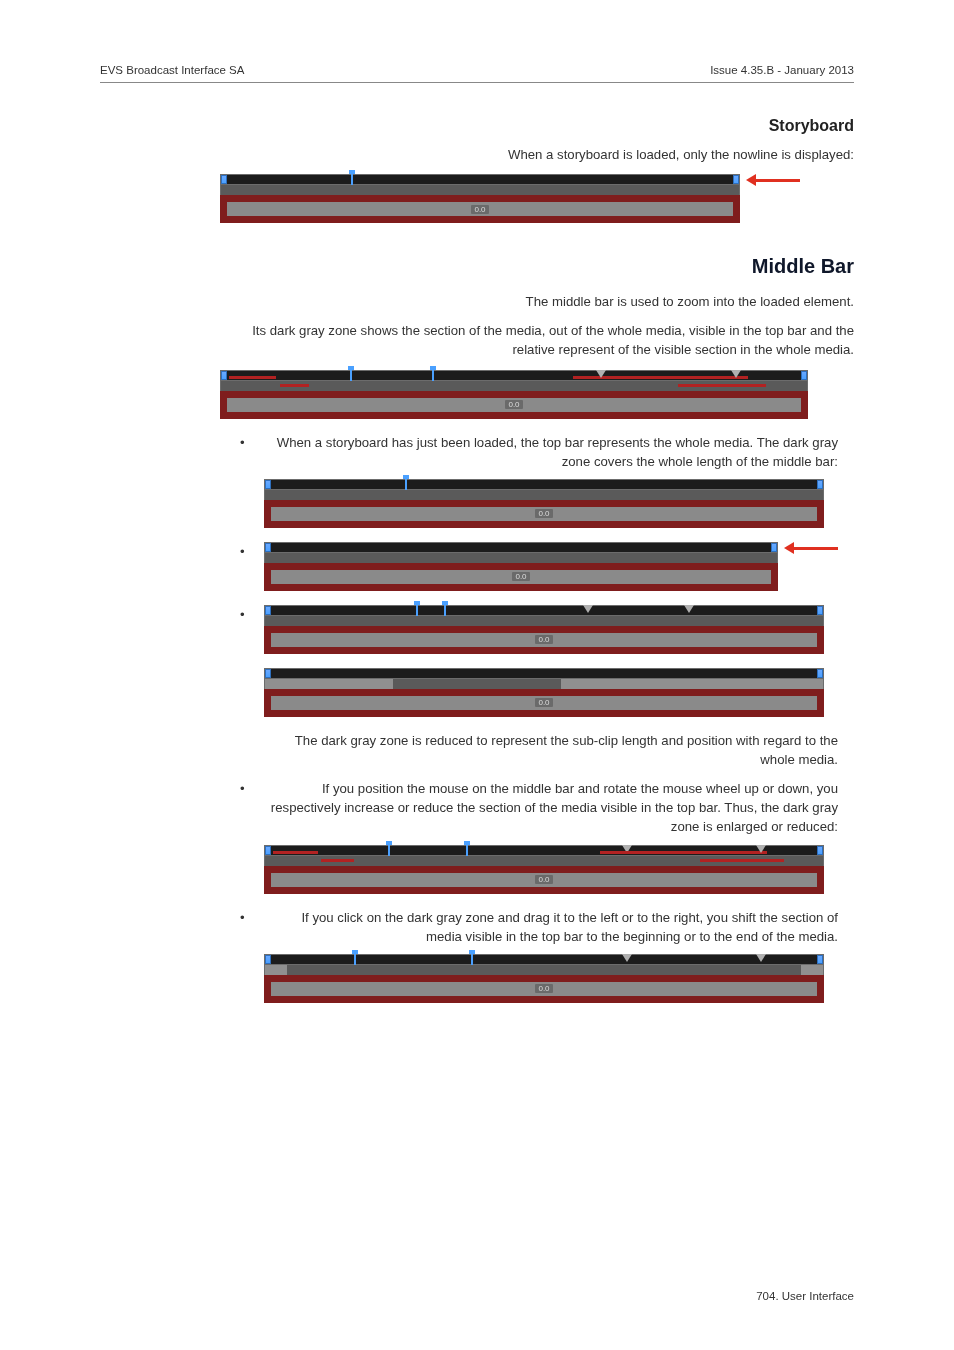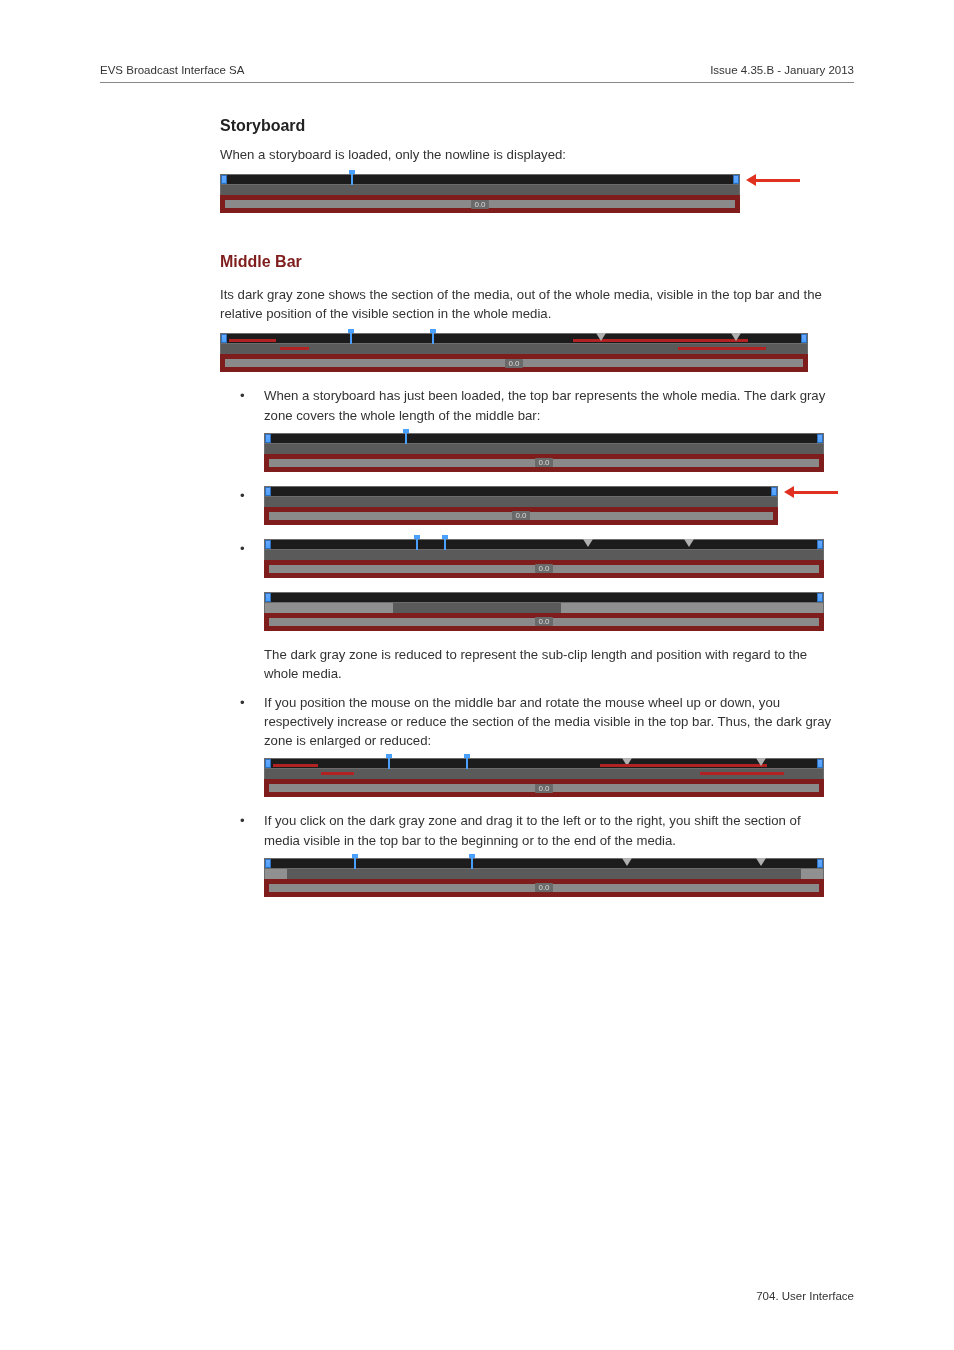--- a/index.html
+++ b/index.html
@@ -20,32 +20,33 @@
     display: flex;
     justify-content: space-between;
     font-size: 11.5px;
     color: #333;
     border-bottom: 1px solid #888;
     padding-bottom: 6px;
     margin-bottom: 34px;
   }
   .content {
     margin-left: 120px; 
+    text-align: right;
   }
   h3 {
     font-size: 16px;
     font-weight: bold;
     color: #222;
     margin: 14px 0 10px 0;
   }
   h2 {
-    font-size: 16px;
+    font-size: 20px;
     font-weight: bold;
-    color: #7f1d1d;
-    margin: 40px 0 14px 0;
+    color: #0f172a;
+    margin: 32px 0 14px 0;
   }
   p {
     font-size: 13.2px;
     line-height: 1.45;
     margin: 6px 0 10px 0;
     color: #333;
   }
   ul {
     list-style: none;
     padding-left: 0;
@@ -102,23 +103,23 @@
   }
   .mid-track.light {
     background: #909090;
   }
   .dark-zone {
     position:absolute;
     top:0; bottom:0;
     background:#5a5a5a;
   }
   .bottom-track {
-    height: 18px;
+    height: 28px;
     background: #8a8a8a;
-    border: 5px solid #7f1d1d;
+    border: 7px solid #7f1d1d;
     position: relative;
     display:flex;
     align-items:center;
     justify-content:center;
     box-sizing: border-box;
   }
   .bottom-label {
     font-size: 8px;
     background:#6a6a6a;
     color:#ddd;
@@ -225,21 +226,22 @@
             </div>
           <div class="bottom-track">
               <span class="bottom-label">0.0</span>
             </div>
         </div>
         <span class="arrow-right-red"></span>
       </div>
     </div>
 
     <h2>Middle Bar</h2>
-    <p>Its dark gray zone shows the section of the media, out of the whole media, visible in the top bar and the relative position of the visible section in the whole media.</p>
+    <p>The middle bar is used to zoom into the loaded element.</p>
+    <p>Its dark gray zone shows the section of the media, out of the whole media, visible in the top bar and the relative represent of the visible section in the whole media.</p>
 
     <div class="bar-wrap">
       <div class="bar-stack" style="width:588px;">
         <div class="top-track">
           <span class="endmark" style="left:0"></span>
           <span class="red-seg" style="left:8px; width:8%"></span>
           <span class="nowline" style="left:22%"></span>
           <span class="red-seg" style="left:60%; width:30%"></span>
           <span class="v-mark" style="left:64%"></span>
           <span class="v-mark" style="left:87%"></span>

